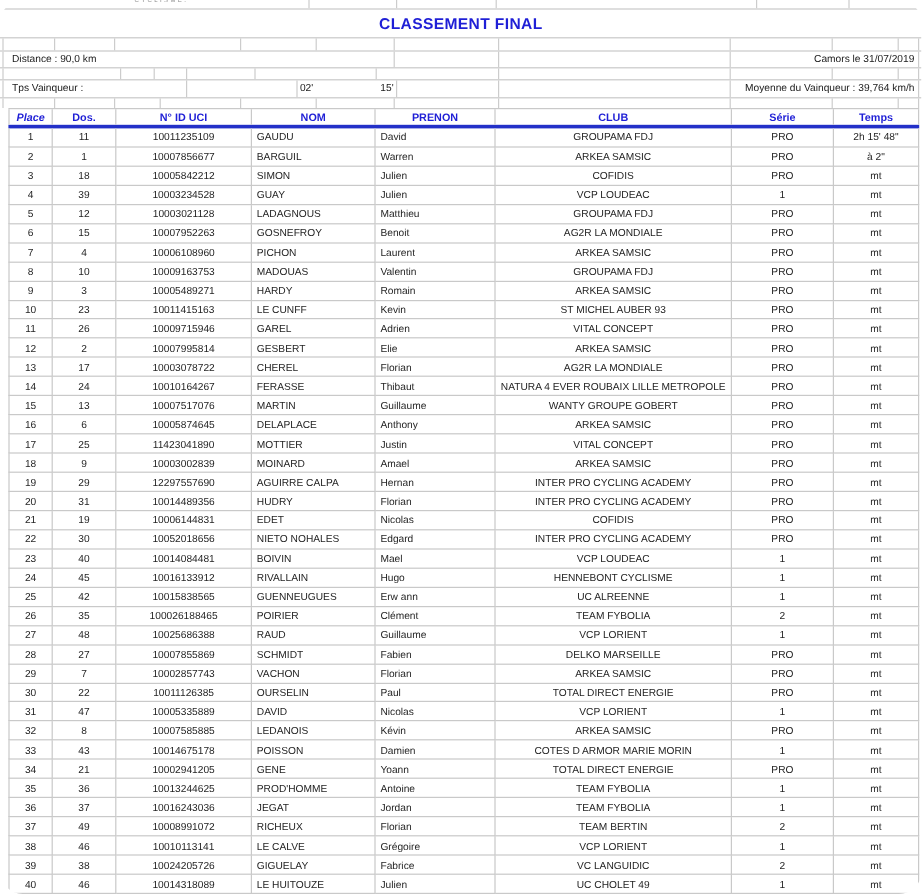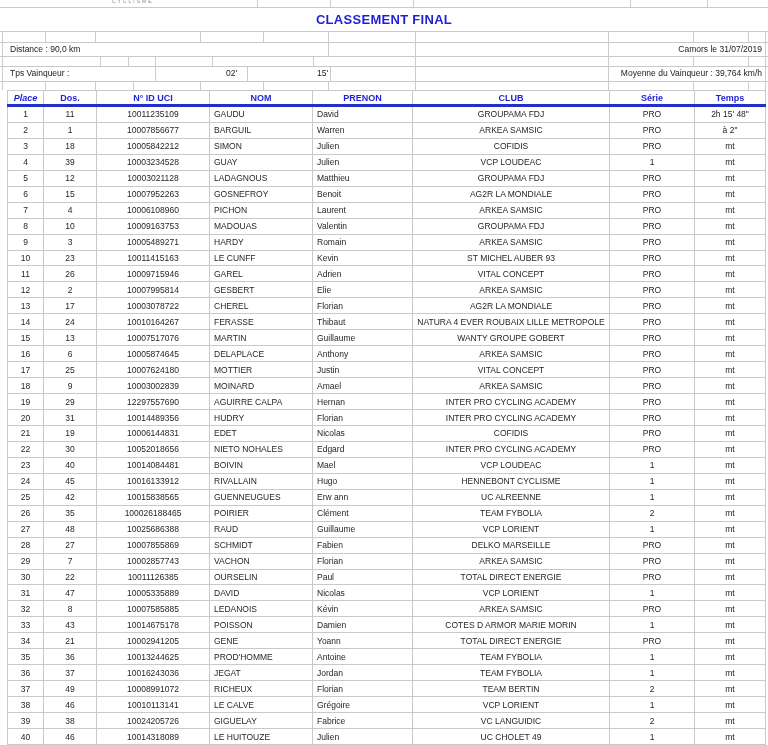--- a/index.html
+++ b/index.html
@@ -1,17 +1,17 @@
 <!DOCTYPE html>
 <html><head>
 <meta charset="utf-8">
 <style>
   html,body{margin:0;padding:0;background:#ffffff;}
   #page{position:relative;width:768px;height:745px;background:#ffffff;overflow:hidden;
-        font-family:"Liberation Sans","DejaVu Sans",sans-serif;color:#222;}
+        font-family:"Liberation Sans","DejaVu Sans",sans-serif;color:#222;border-radius:19px;}
   .row{position:relative;box-sizing:border-box;width:768px;}
   .bb{border-bottom:1px solid #c9c9c9;}
   .vl{position:absolute;top:0;bottom:0;width:1px;background:#cccccc;}
   
   #r-logo{height:8px;overflow:hidden;}
   #r-logo .logo{position:absolute;left:112px;top:-2px;font-size:5px;letter-spacing:2px;color:#8a8a8a;}
   #r-title{height:24px;display:flex;align-items:center;justify-content:center;}
   #r-title .t{font-size:13px;font-weight:bold;color:#1f1fd6;letter-spacing:0.3px;}
   #r-thin1{height:11px;}
   #r-dist{height:14px;}
@@ -85,21 +85,21 @@
       <span class="vl" style="left:313px"></span>
     <span class="vl" style="left:415px"></span>
       <span class="vl" style="left:608px"></span>
       <span class="vl" style="left:693px"></span>
     <span class="vl" style="left:748px"></span>
       <span class="vl" style="left:765px"></span>
   </div>
 
   <div id="r-tps" class="row bb">
     <span class="it" style="left:10px">Tps Vainqueur :</span>
-    <span class="it" style="left:192px;width:45px;text-align:right">02'</span>
+    <span class="it" style="left:216px;width:45px;text-align:right">02'</span>
     <span class="it" style="left:285px;width:43px;text-align:right">15'</span>
     <span class="it right">Moyenne du Vainqueur : 39,764 km/h</span>
     <span class="vl" style="left:2px"></span>
       <span class="vl" style="left:155px"></span>
       <span class="vl" style="left:247px"></span>
     <span class="vl" style="left:330px"></span>
       <span class="vl" style="left:415px"></span>
       <span class="vl" style="left:608px"></span>
     <span class="vl" style="left:765px"></span>
   </div>
@@ -254,21 +254,21 @@
       <div class="c first">16</div>
       <div class="c">6</div>
       <div class="c">10005874645</div>
       <div class="c cl">DELAPLACE</div>
       <div class="c cl">Anthony</div>
       <div class="c">ARKEA SAMSIC</div>
       <div class="c">PRO</div>
       <div class="c">mt</div>
       <div class="c first">17</div>
       <div class="c">25</div>
-      <div class="c">10007624180</div>
+      <div class="c">11423041890</div>
       <div class="c cl">MOTTIER</div>
       <div class="c cl">Justin</div>
       <div class="c">VITAL CONCEPT</div>
       <div class="c">PRO</div>
       <div class="c">mt</div>
       <div class="c first">18</div>
       <div class="c">9</div>
       <div class="c">10003002839</div>
       <div class="c cl">MOINARD</div>
       <div class="c cl">Amael</div>

